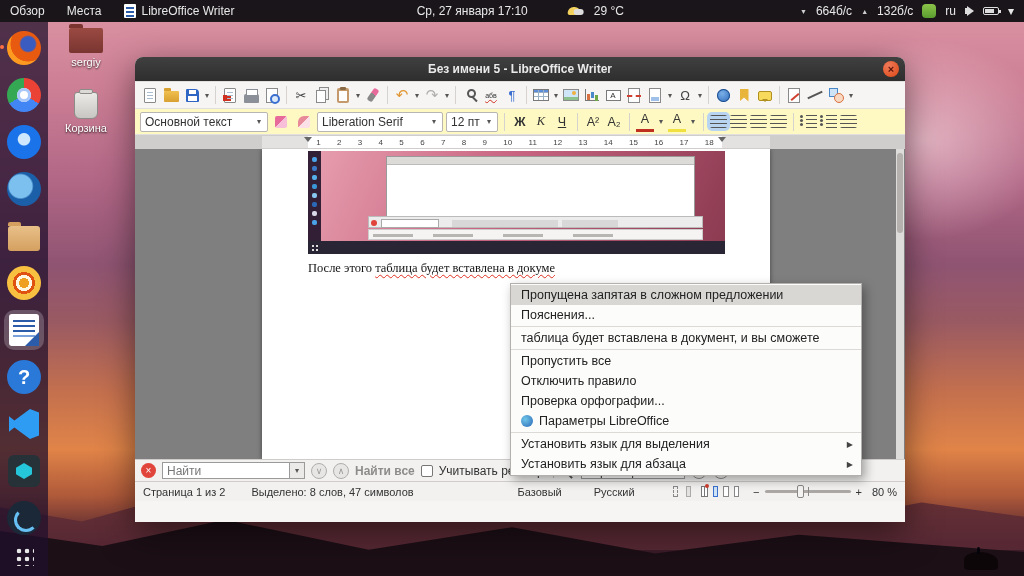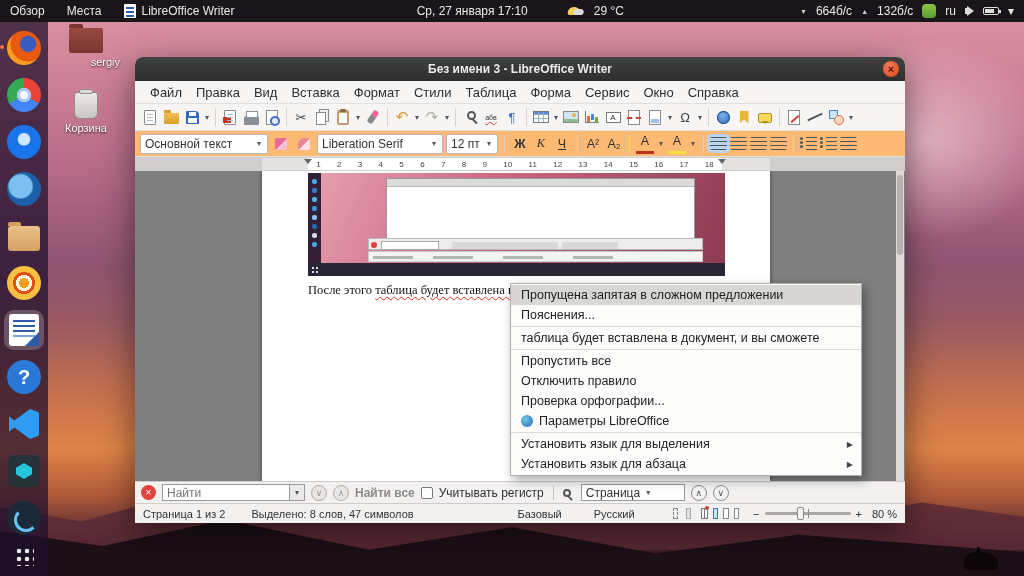--- a/index.html
+++ b/index.html
@@ -59,21 +59,21 @@
   .dk-vscode { width:30px; height:30px; margin:2px; background:#2f9cf4; clip-path:polygon(70% 0,100% 12%,100% 88%,70% 100%,18% 62%,0 76%,0 24%,18% 38%); }
   .dk-dark1 { width:32px; height:32px; margin:1px; background:#263238; border-radius:6px; position:relative; }
   .dk-dark1::after { content:""; position:absolute; left:8px; top:8px; width:16px; height:16px; background:#26c6da; clip-path:polygon(50% 0,100% 30%,100% 70%,50% 100%,0 70%,0 30%); }
   .dk-dark2 { border-radius:50%; background:#1b2838; position:relative; }
   .dk-dark2::after { content:""; position:absolute; left:7px; top:7px; width:18px; height:18px; border-radius:50%; border:3px solid transparent; border-bottom-color:#66c0f4; border-left-color:#66c0f4; }
   .dk-grid { margin-top:auto; margin-bottom:10px; width:20px; height:20px;
     background-image:radial-gradient(circle,#e8e8e8 2px,transparent 2.6px); background-size:8px 8px; background-position:1px 1px; }
 
   
   .dicon { position:absolute; left:52px; width:68px; text-align:center; color:#fff; font-size:11px; text-shadow:0 1px 2px rgba(0,0,0,.85); z-index:5; }
-  .di-user { top:28px;text-align:right; } .di-trash { top:92px; }
+  .di-user { top:28px; } .di-trash { top:92px; }
   .fold { width:34px; height:25px; margin:0 auto 3px; background:linear-gradient(#9a4a42,#7a3530); border-radius:2px; position:relative; }
   .fold::before { content:""; position:absolute; top:-4px; left:0; width:14px; height:4px; background:#7a3530; border-radius:2px 2px 0 0; }
   .trashcan { width:24px; height:27px; margin:0 auto 3px; background:linear-gradient(#eceae6,#c8c6c2); border:1px solid #8e8c88; border-radius:3px 3px 6px 6px; position:relative; }
   .trashcan::before { content:""; position:absolute; top:-4px; left:4px; right:4px; height:3px; background:#dcdad6; border:1px solid #8e8c88; border-radius:2px; }
 
   
   .win { position:absolute; left:135px; top:57px; width:770px; height:465px; z-index:20;
     border-radius:8px 8px 0 0; box-shadow:0 10px 34px rgba(0,0,0,.5); background:#f6f5f4; }
   .titlebar { height:24px; background:linear-gradient(#404040,#2e2e2e); border-radius:8px 8px 0 0;
     color:#eaeaea; font-size:12px; font-weight:bold; display:flex; align-items:center; justify-content:center; position:relative; }
@@ -131,21 +131,21 @@
   .ic-cmnt { width:14px; height:10px; background:#f7d95c; border:1px solid #b09020; border-radius:2px; position:relative; margin-top:1px; }
   .ic-cmnt::after { content:""; position:absolute; bottom:-5px; left:3px; border:3px solid transparent; border-top-color:#b09020; }
   .ic-track { width:12px; height:15px; background:#fff; border:1px solid #8a8a8a; position:relative; }
   .ic-track::after { content:""; position:absolute; left:1px; bottom:4px; width:10px; height:2px; background:#d04030; transform:rotate(-40deg); }
   .ic-linez { width:16px; height:2px; background:#555; transform:rotate(-25deg); }
   .ic-shapes { width:9px; height:9px; border:1px solid #4a88c8; background:#cfe3f7; position:relative; margin:0 6px 6px 0; }
   .ic-shapes::after { content:""; position:absolute; left:4px; top:4px; width:8px; height:8px; border-radius:50%; border:1px solid #d87040; background:#f8d8c0; }
   .ic-styl1 { width:12px; height:12px; background:linear-gradient(135deg,#e86a9a 0 50%,#f8c0d8 50%); border-radius:2px; }
   .ic-styl2 { width:12px; height:12px; background:linear-gradient(135deg,#e8899a 0 50%,#fbe0e8 50%); border-radius:50% 2px 2px 2px; }
 
-  .tfmt { height:26px; background:#fdba74; border-bottom:1px solid #e2e0de; display:flex; align-items:center; padding:0 5px; gap:3px; overflow:hidden; font-size:12px; color:#333; }
+  .tfmt { height:26px; background:#fef9c3; border-bottom:1px solid #e2e0de; display:flex; align-items:center; padding:0 5px; gap:3px; overflow:hidden; font-size:12px; color:#333; }
   .combo { height:20px; background:#fff; border:1px solid #b8b5b2; border-radius:2px; display:flex; align-items:center; padding:0 4px; gap:4px; flex:none; }
   .combo .val { flex:1; white-space:nowrap; overflow:hidden; }
   .c-style { width:128px; } .c-font { width:126px; } .c-size { width:52px; }
   .fbtn { min-width:18px; height:20px; display:flex; align-items:center; justify-content:center; font-size:12.5px; color:#333; flex:none; }
   .f-b { font-weight:bold; } .f-i { font-style:italic; font-family:"Liberation Serif",serif; } .f-u { text-decoration:underline; }
   .f-colorA { border-bottom:3px solid #c03020; line-height:1.1; }
   .f-hl { border-bottom:3px solid #f0e040; line-height:1.1; }
   .al { width:17px; height:13px; flex:none; background-image:repeating-linear-gradient(#555 0 1.5px,transparent 1.5px 4px); border-radius:2px; }
   .al.active { box-shadow:0 0 0 3px #b8d4f0; background-color:#b8d4f0; }
   .lst { width:17px; height:13px; flex:none; position:relative; background-image:repeating-linear-gradient(#555 0 1.5px,transparent 1.5px 4px); background-size:11px 13px; background-position:right; background-repeat:no-repeat; }
@@ -305,37 +305,24 @@
   <div>sergiy</div>
 </div>
 <div class="dicon di-trash">
   <div class="trashcan"></div>
   <div>Корзина</div>
 </div>
 
 <div class="win">
 
   <div class="titlebar">
-    <span>Без имени 3 - LibreOffice Writer</span>
+    <span>Без имени 5 - LibreOffice Writer</span>
     <span class="closebtn">×</span>
   </div>
 
-  <div class="menubar">
-    <span class="mitem">Файл</span>
-    <span class="mitem">Правка</span>
-    <span class="mitem">Вид</span>
-    <span class="mitem">Вставка</span>
-    <span class="mitem">Формат</span>
-    <span class="mitem">Стили</span>
-    <span class="mitem">Таблица</span>
-    <span class="mitem">Форма</span>
-    <span class="mitem">Сервис</span>
-    <span class="mitem">Окно</span>
-    <span class="mitem">Справка</span>
-  </div>
 
   <div class="tstd">
     <span class="ti">
         <span class="ic-page"></span>
       </span>
     <span class="ti">
         <span class="ic-folder"></span>
       </span>
     <span class="ti">
         <span class="ic-save"></span>

